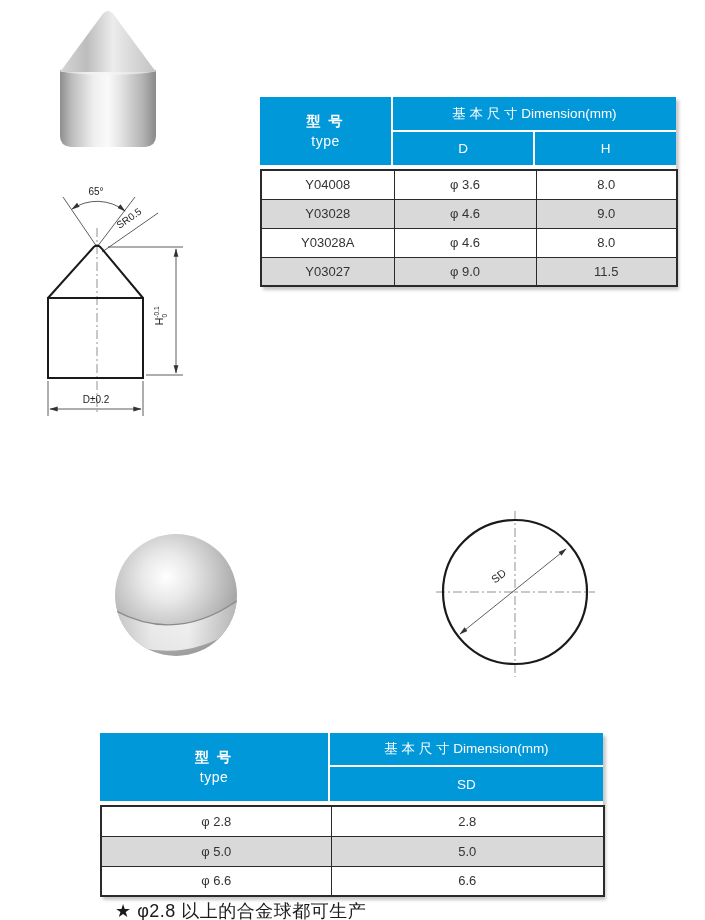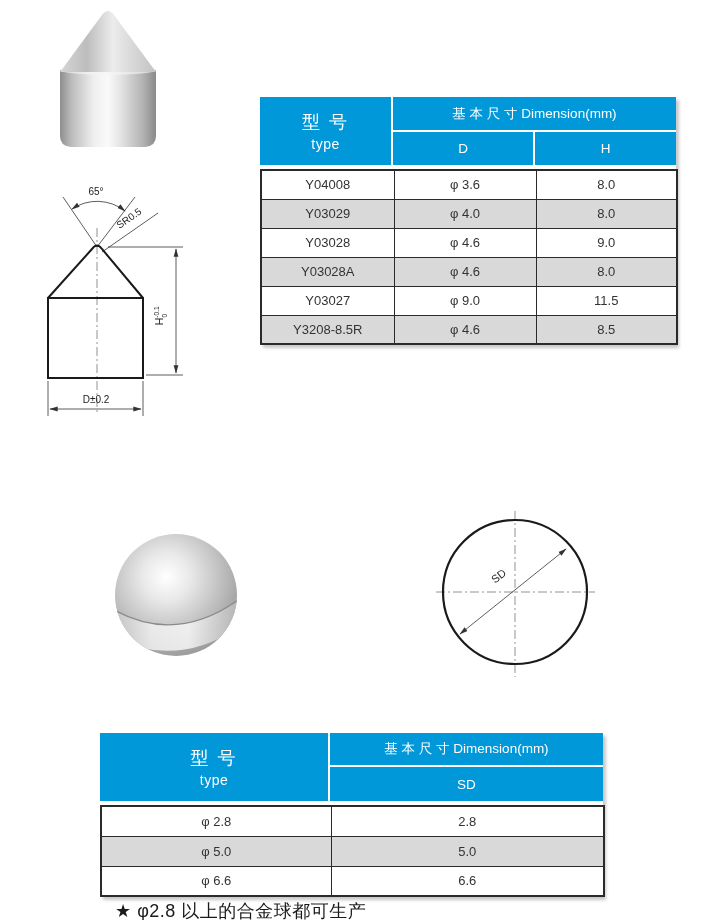--- a/index.html
+++ b/index.html
@@ -15,21 +15,21 @@
     width:705px;height:920px;position:relative;overflow:hidden;
     font-family:"Liberation Sans",sans-serif;color:var(--text-dark);
   }
   .abs{position:absolute;}
 
   
   .tbl-wrap{position:absolute;background:#fff;box-shadow:3px 3px 3px rgba(0,0,0,.22);}
   .thead{display:grid;background:var(--header-blue);color:#fff;}
   .thead .th{display:flex;align-items:center;justify-content:center;font-size:13.5px;}
   .type-cell{flex-direction:column;gap:2px;}
-  .type-cn{font-size:18px;letter-spacing:2px;}
+  .type-cn{font-size:14px;letter-spacing:2px;font-weight:bold;}
   .type-en{font-size:14px;letter-spacing:.5px;}
   .gap{height:4px;background:#fff;}
   table{border-collapse:collapse;table-layout:fixed;}
   td{
     border:1px solid var(--grid-border);
     text-align:center;vertical-align:middle;
     font-size:13px;color:var(--text-dark);
   }
   table{border:2px solid var(--grid-border);}
   tbody tr:nth-child(even){background:var(--row-alt);}
@@ -135,43 +135,33 @@
         <col style="width:142px">
         <col style="width:141px">
       </colgroup>
     <tbody>
       <tr>
         <td>Y04008</td>
         <td>φ 3.6</td>
         <td>8.0</td>
       </tr>
       <tr>
-        <td>Y03029</td>
-        <td>φ 4.0</td>
-        <td>8.0</td>
-      </tr>
-      <tr>
         <td>Y03028</td>
         <td>φ 4.6</td>
         <td>9.0</td>
       </tr>
       <tr>
         <td>Y03028A</td>
         <td>φ 4.6</td>
         <td>8.0</td>
       </tr>
       <tr>
         <td>Y03027</td>
         <td>φ 9.0</td>
         <td>11.5</td>
-      </tr>
-      <tr>
-        <td>Y3208-8.5R</td>
-        <td>φ 4.6</td>
-        <td>8.5</td>
       </tr>
     </tbody>
   </table>
 </div>
 
 <svg class="abs" style="left:112px;top:532px;" width="132" height="128" viewBox="0 0 132 128">
   <defs>
     <radialGradient id="gBall" cx="0.42" cy="0.35" r="0.78">
       <stop offset="0" stop-color="#ffffff"></stop>
       <stop offset=".25" stop-color="#e9e9e9"></stop>

